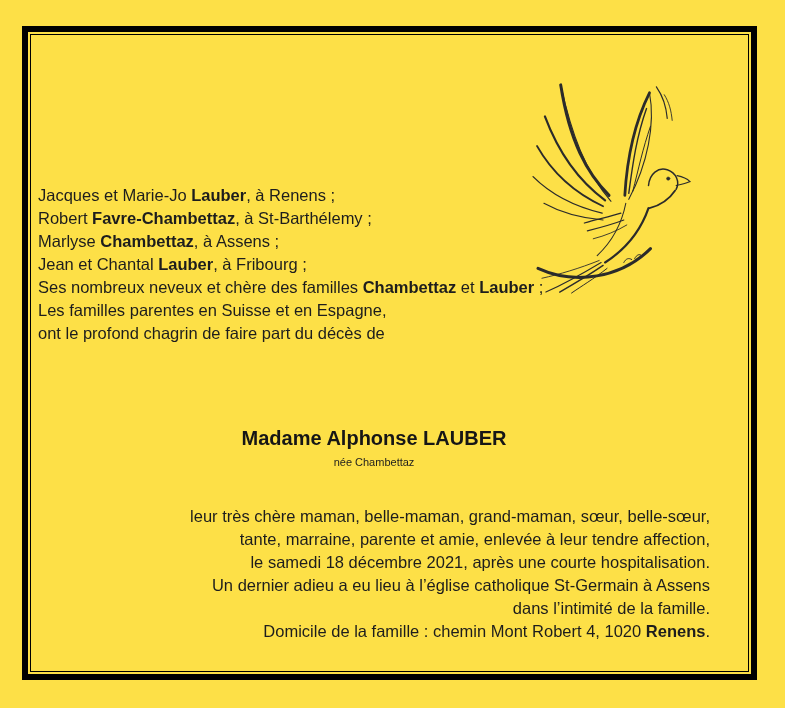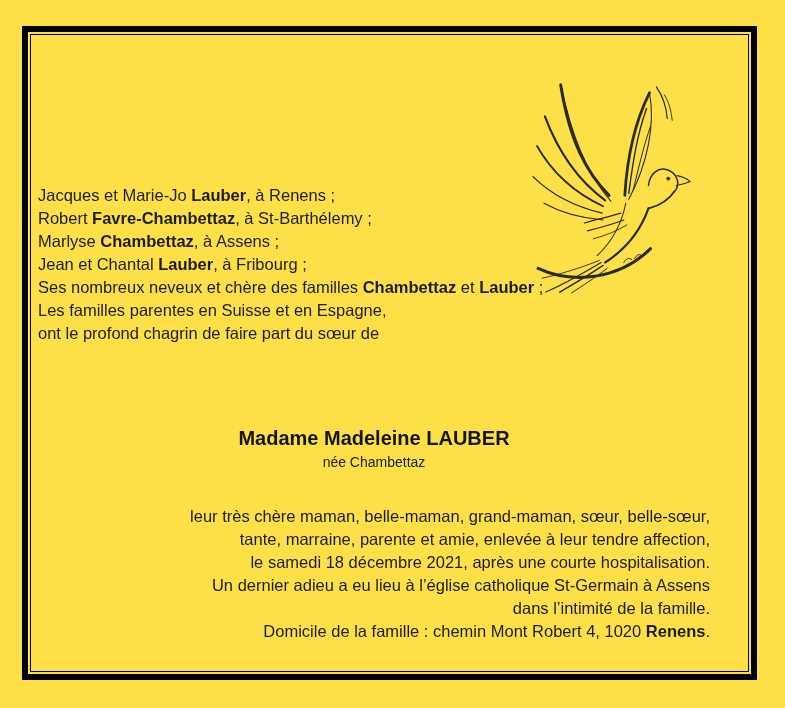--- a/index.html
+++ b/index.html
@@ -42,21 +42,21 @@
 
   .deceased-name {
     position: absolute; left: 7px; right: 38px; top: 391px;
     text-align: center;
     font-size: 20px; font-weight: bold; line-height: 25px;
     color: #161616;
   }
   .maiden-name {
     position: absolute; left: 7px; right: 38px; top: 416px;
     text-align: center;
-    font-size: 14px; line-height: 23px;
+    font-size: 11px; line-height: 23px;
   }
   .closing {
     position: absolute; left: 7px; right: 38px; top: 470px; text-align: right;
   }
   .closing div { white-space: nowrap; }
 
   .b { font-weight: bold; }
 </style>
 </head>
 <body>
@@ -107,24 +107,24 @@
           </svg>
         </div>
 
         <div class="family-list">
             <div><span>Jacques et Marie-Jo </span><span class="b">Lauber</span><span>, à Renens ;</span></div>
             <div><span>Robert </span><span class="b">Favre-Chambettaz</span><span>, à St-Barthélemy ;</span></div>
             <div><span>Marlyse </span><span class="b">Chambettaz</span><span>, à Assens ;</span></div>
             <div><span>Jean et Chantal </span><span class="b">Lauber</span><span>, à Fribourg ;</span></div>
             <div><span>Ses nombreux neveux et chère des familles </span><span class="b">Chambettaz</span><span> et </span><span class="b">Lauber</span><span> ;</span></div>
             <div><span>Les familles parentes en Suisse et en Espagne,</span></div>
-            <div><span>ont le profond chagrin de faire part du sœur de</span></div>
+            <div><span>ont le profond chagrin de faire part du décès de</span></div>
           </div>
 
-        <div class="deceased-name">Madame Madeleine LAUBER</div>
+        <div class="deceased-name">Madame Alphonse LAUBER</div>
         <div class="maiden-name">née Chambettaz</div>
 
         <div class="closing">
             <div><span>leur très chère maman, belle-maman, grand-maman, sœur, belle-sœur,</span></div>
             <div><span>tante, marraine, parente et amie, enlevée à leur tendre affection,</span></div>
             <div><span>le samedi 18 décembre 2021, après une courte hospitalisation.</span></div>
             <div><span>Un dernier adieu a eu lieu à l’église catholique St-Germain à Assens</span></div>
             <div><span>dans l’intimité de la famille.</span></div>
             <div><span>Domicile de la famille : chemin Mont Robert 4, 1020 </span><span class="b">Renens</span><span>.</span></div>
           </div>

